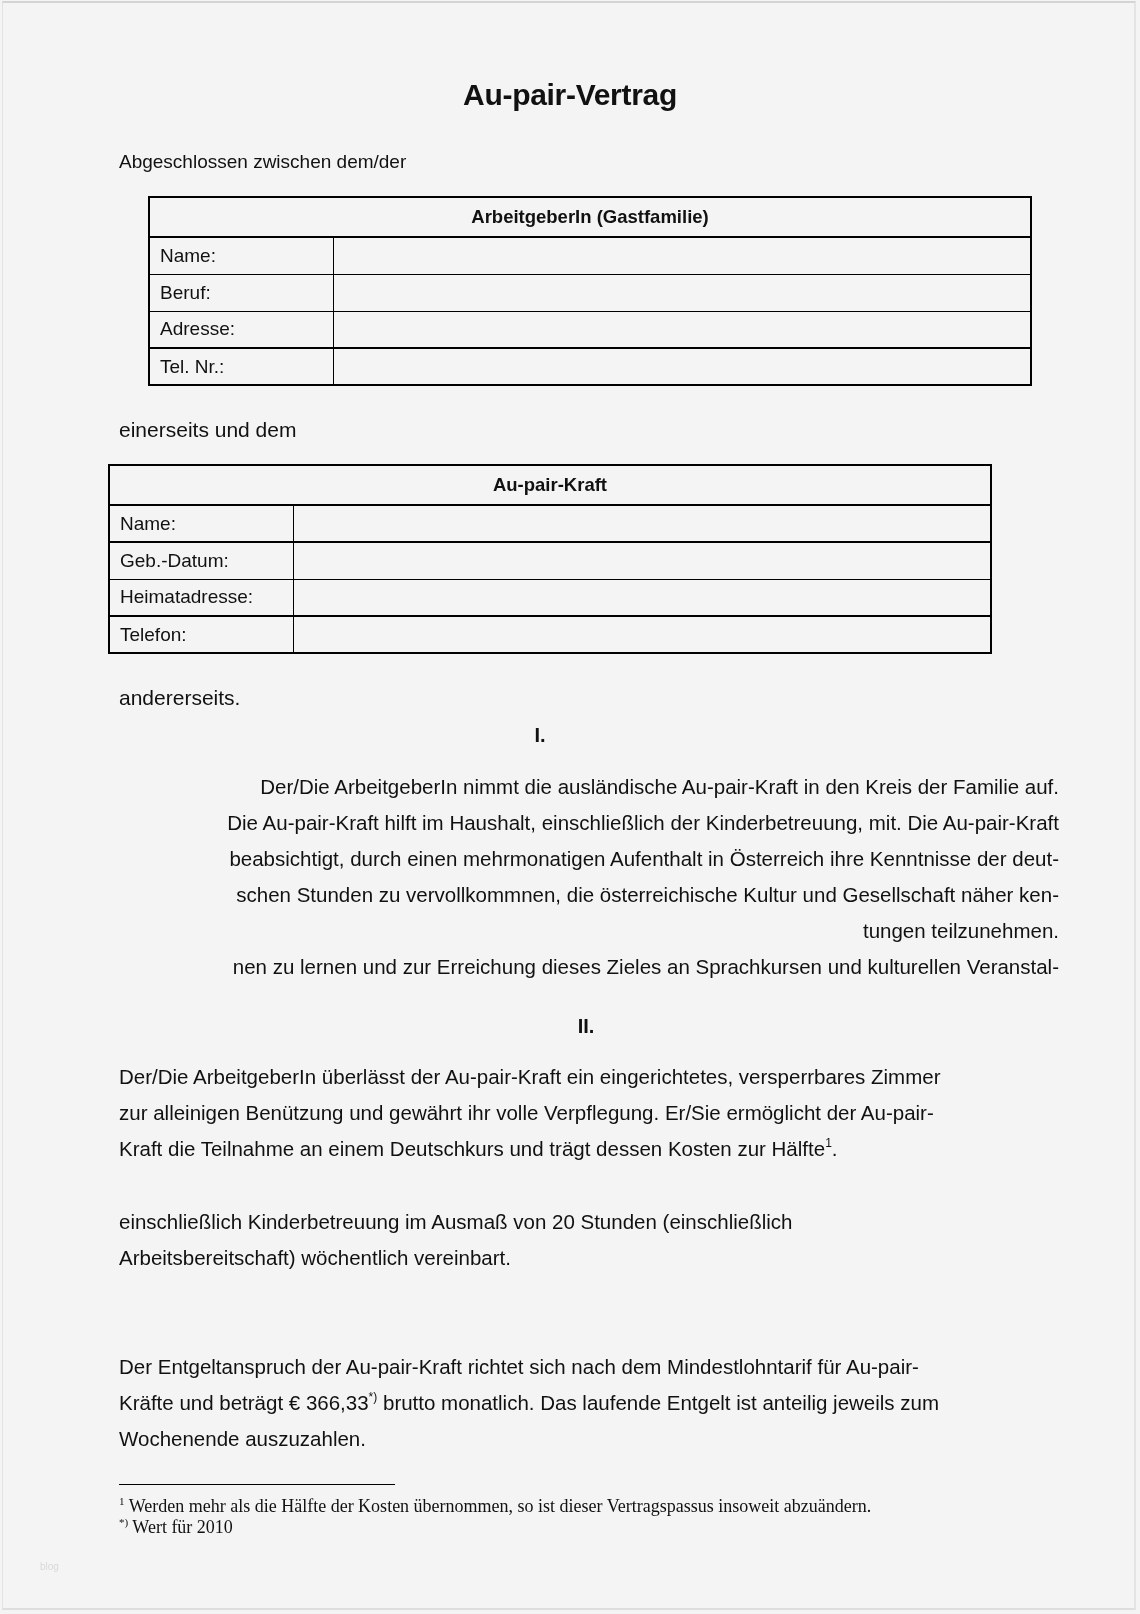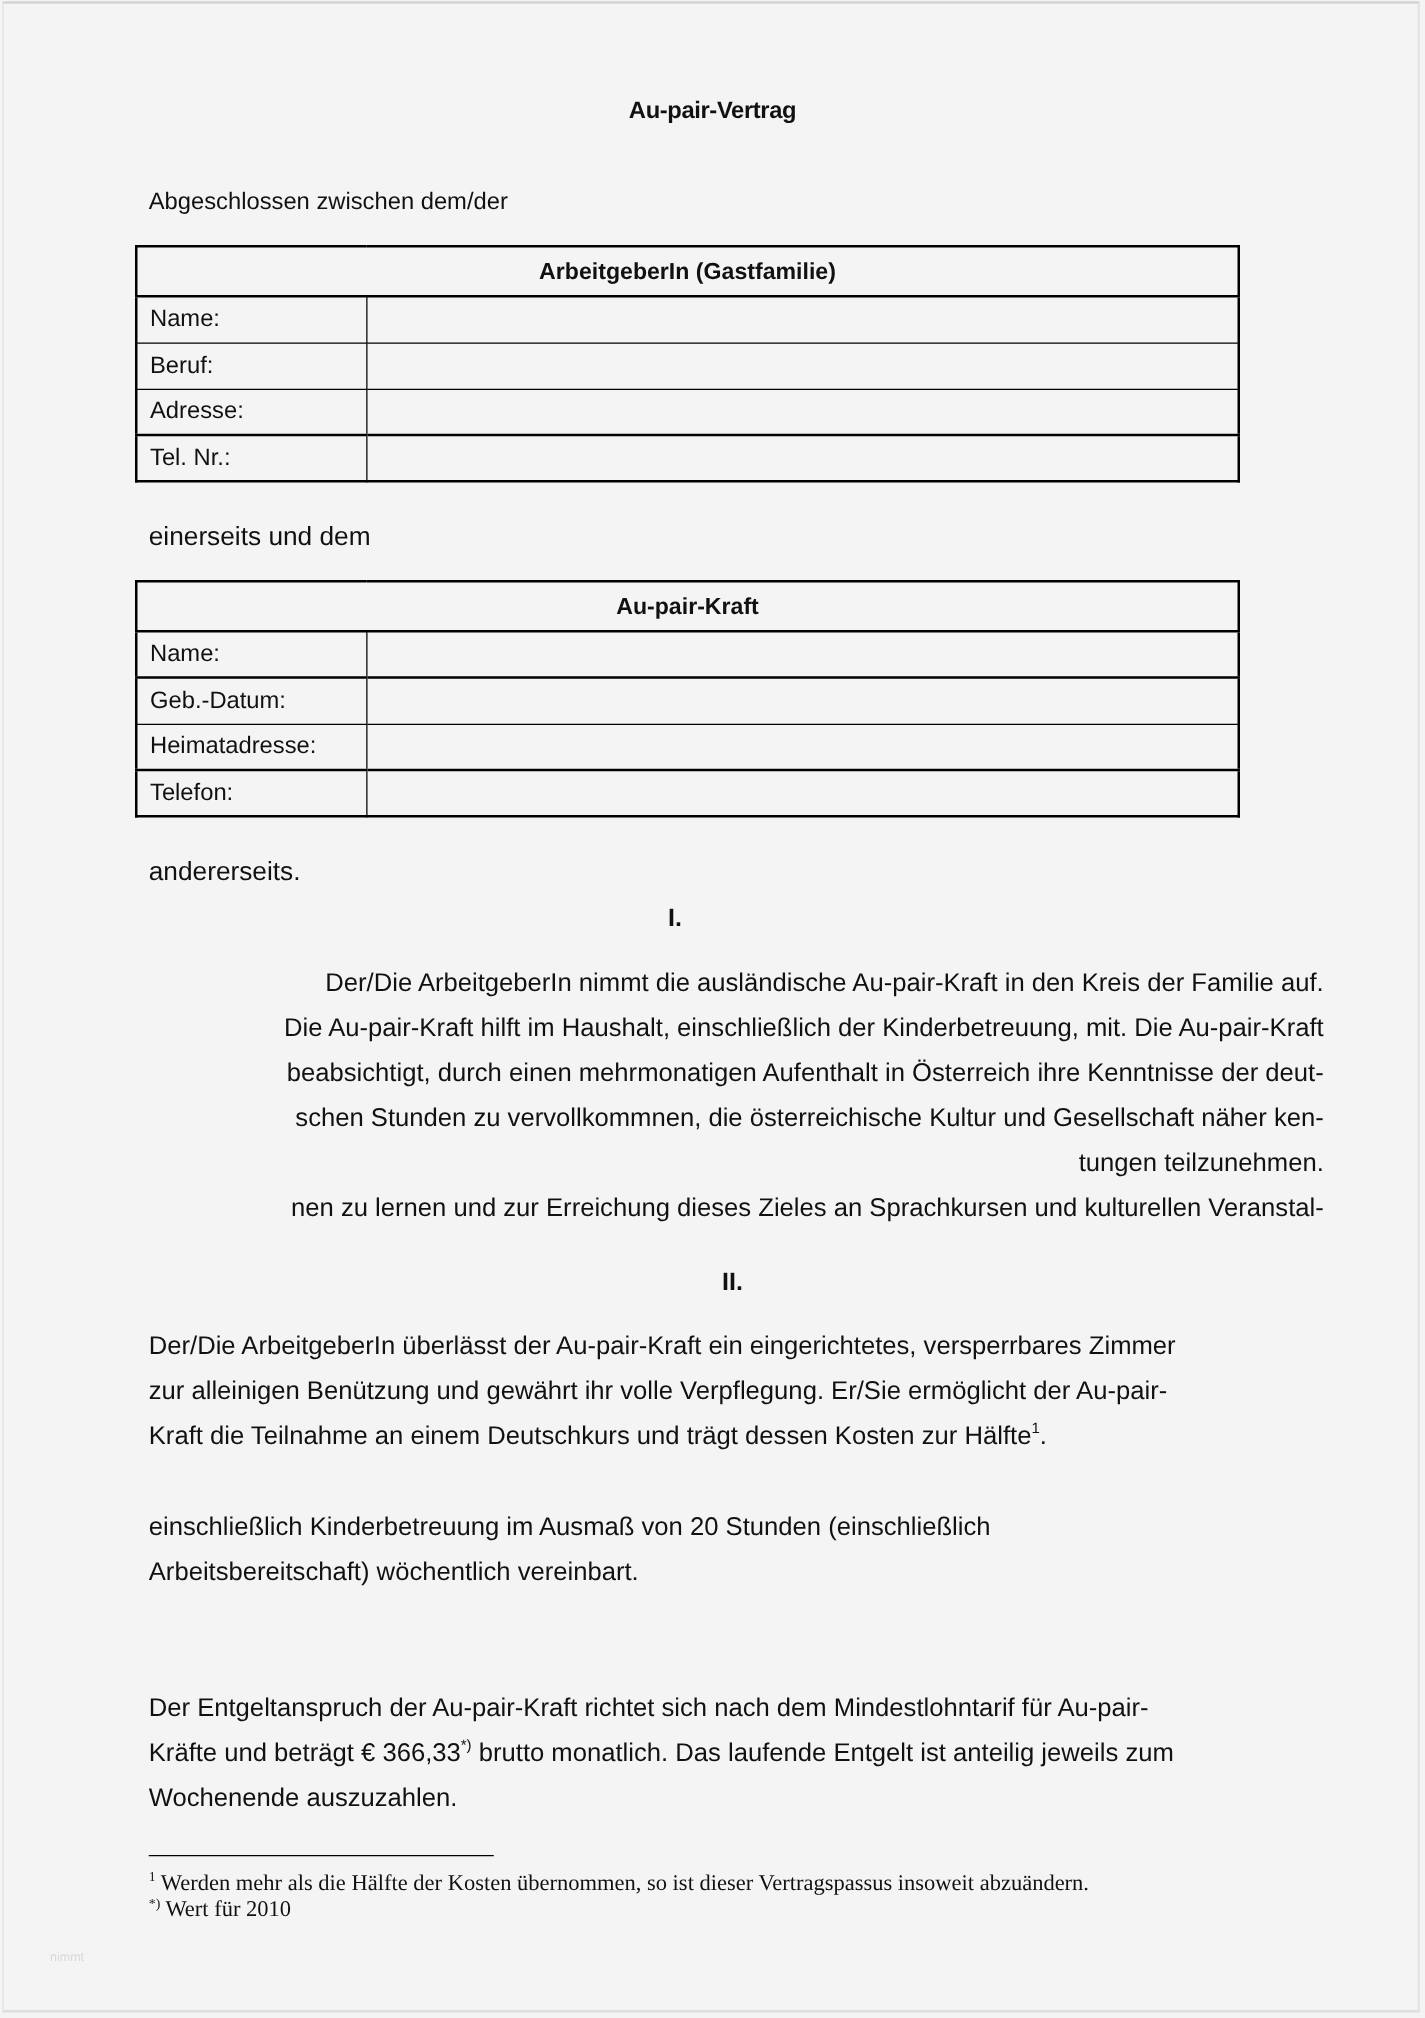--- a/index.html
+++ b/index.html
@@ -10,42 +10,42 @@
     color: #111;
   }
   .frame {
     position: absolute; left: 2px; top: 1px; width: 1134px; height: 1609px;
     border-top: 2px solid #d4d4d4; border-left: 1px solid #e2e2e2;
     border-right: 2px solid #e4e4e4; border-bottom: 2px solid #dedede;
     box-sizing: border-box; pointer-events: none;
   }
   .title {
     position: absolute; left: 0; width: 1140px; top: 78px;
-    text-align: center; font-weight: bold; font-size: 19px; letter-spacing: -0.3px;
+    text-align: center; font-weight: bold; font-size: 30px; letter-spacing: -0.3px;
   }
   .txt { position: absolute; left: 119px; font-size: 21px; white-space: nowrap; }
   .intro { top: 151px; font-size: 19px; }
   .mid { top: 418px; }
   .end { top: 686px; }
 
   table.form {
     position: absolute; left: 108px; width: 884px;
     border-collapse: collapse; font-size: 19px;
   }
   table.form td, table.form th {
     border: 1px solid #000; padding: 0 0 0 10px; height: 37px;
     box-sizing: border-box; text-align: left; font-weight: normal;
   }
   table.form th.head {
     text-align: center; font-weight: bold; height: 40px; padding: 0;
     font-size: 18.5px; border-bottom: 2px solid #000;
   }
   table.form td.label { width: 184px; }
   table.form tr.thick td { border-bottom: 2px solid #000; }
-  .t1 { top: 196px; }
+  .t1 { top: 196px; margin-left: 40px; }
   .t2 { top: 464px; }
   table.form { border: 2px solid #000; }
 
   .sec-head {
     position: absolute; left: 0; width: 1080px; text-align: center;
     font-weight: bold; font-size: 20px;
   }
   .s1 { top: 724px; }
   .s2 { top: 1015px; padding-left: 46px; }
 
@@ -161,13 +161,13 @@
 <div class="para p4">
   <div>Der Entgeltanspruch der Au-pair-Kraft richtet sich nach dem Mindestlohntarif für Au-pair-</div>
   <div><span>Kräfte und beträgt € 366,33</span><sup>*)</sup><span> brutto monatlich. Das laufende Entgelt ist anteilig jeweils zum</span></div>
   <div>Wochenende auszuzahlen.</div>
 </div>
 
 <div class="fn-rule"></div>
 <div class="fn fn1"><sup>1</sup><span> Werden mehr als die Hälfte der Kosten übernommen, so ist dieser Vertragspassus insoweit abzuändern.</span></div>
 <div class="fn fn2"><sup>*)</sup><span> Wert für 2010</span></div>
 
-<div class="watermark">nimmt</div>
+<div class="watermark">blog</div>
 
 </body></html>

